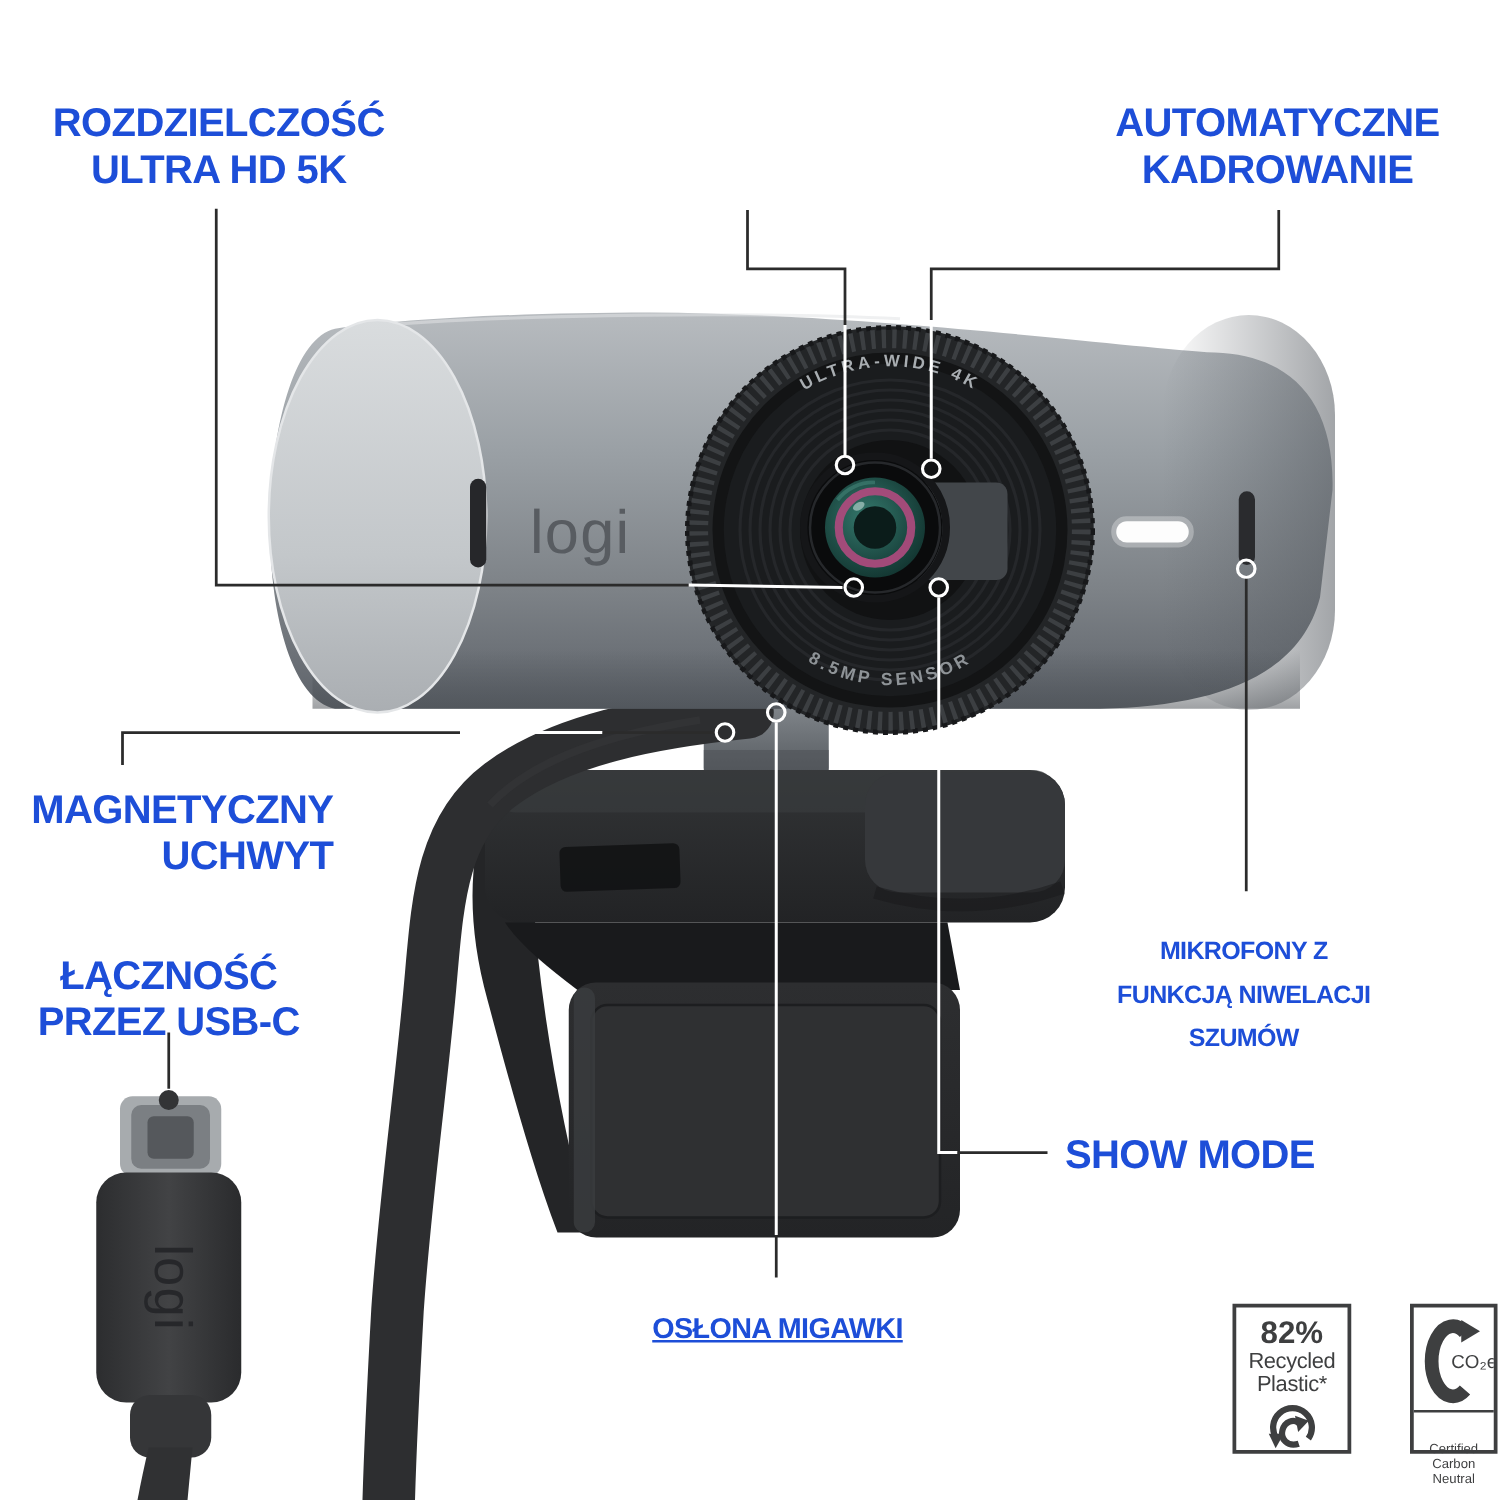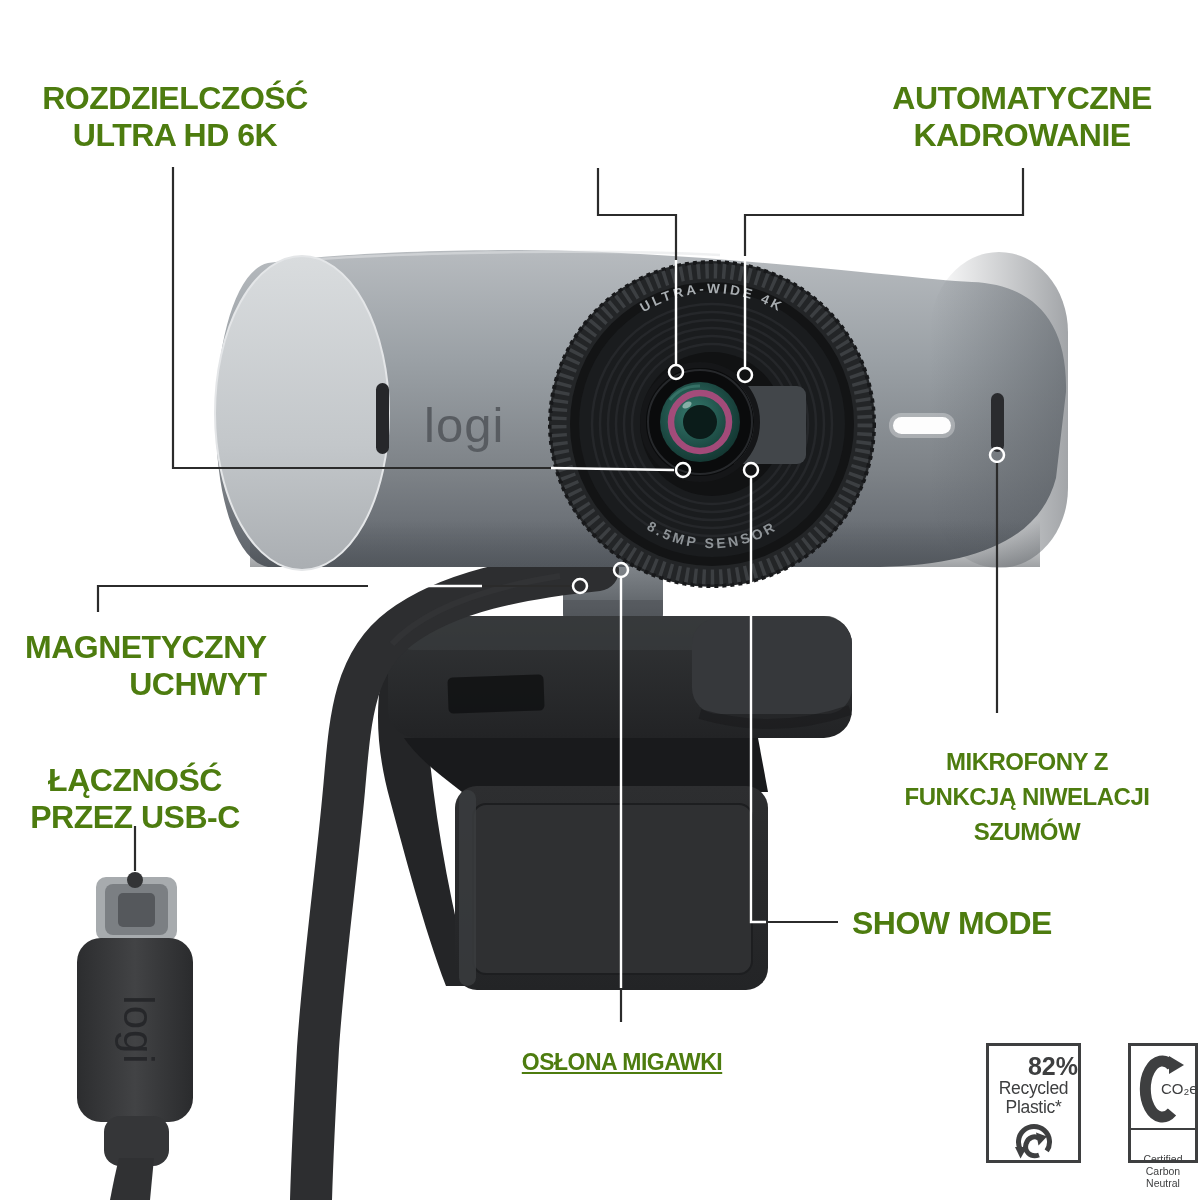--- a/index.html
+++ b/index.html
@@ -1,26 +1,26 @@
 <!DOCTYPE html>
 <html><head>
 <meta charset="utf-8">
 <style>
   html,body{margin:0;padding:0;background:#fff;}
   .stage{position:relative;width:1200px;height:1200px;background:#ffffff;overflow:hidden;
          font-family:"Liberation Sans",sans-serif;}
   .art{position:absolute;left:0;top:0;width:1200px;height:1200px;}
   .label{position:absolute;font-weight:700;font-size:32px;line-height:37px;
-         letter-spacing:-0.5px;color:#4d7c0f;white-space:nowrap;z-index:5;}
+         letter-spacing:-0.5px;color:#1d4ed8;white-space:nowrap;z-index:5;}
   .label.center{transform:translateX(-50%);text-align:center;}
-  .label.sm{font-size:24px;line-height:35px;margin-left:32px;}
+  .label.sm{font-size:20px;line-height:35px;}
   .label.big{font-size:23px;text-decoration:underline;}
   .badge{position:absolute;box-sizing:border-box;border:3px solid #3e3f40;background:#fff;
          color:#3e3f40;text-align:center;z-index:5;}
-  .badge .pct{font-weight:700;font-size:25px;line-height:26px;margin-top:7px;text-align:right;}
+  .badge .pct{font-weight:700;font-size:25px;line-height:26px;margin-top:7px;}
   .badge .bl{font-size:17.5px;line-height:19px;letter-spacing:-0.3px;}
   .badge .cert{font-size:10.5px;line-height:12px;padding-top:23px;}
   .badge .divider{border-top:2px solid #3e3f40;margin-top:2px;}
   .icon-svg{display:block;margin:4px auto 0 auto;}
 </style>
 </head>
 <body>
 
 <div class="stage">
 
@@ -200,21 +200,21 @@
     <g>
       <circle cx="751" cy="470" r="7" stroke="#ffffff" stroke-width="2.5"></circle>
       <path d="M 751,478 V 922 H 766" stroke="#ffffff" stroke-width="2.4"></path>
       <path d="M 766,922 H 838" stroke="#2b2b2b" stroke-width="2.2"></path>
     </g>
   </g>
 </svg>
 
 <div class="label center" style="left:175px;top:80px;">
   <div>ROZDZIELCZOŚĆ</div>
-  <div>ULTRA HD 6K</div>
+  <div>ULTRA HD 5K</div>
 </div>
 
 
 <div class="label center" style="left:1022px;top:80px;">
   <div>AUTOMATYCZNE</div>
   <div>KADROWANIE</div>
 </div>
 
 <div class="label" style="left:25px;top:629px;text-align:right;">
   <div>MAGNETYCZNY</div>

